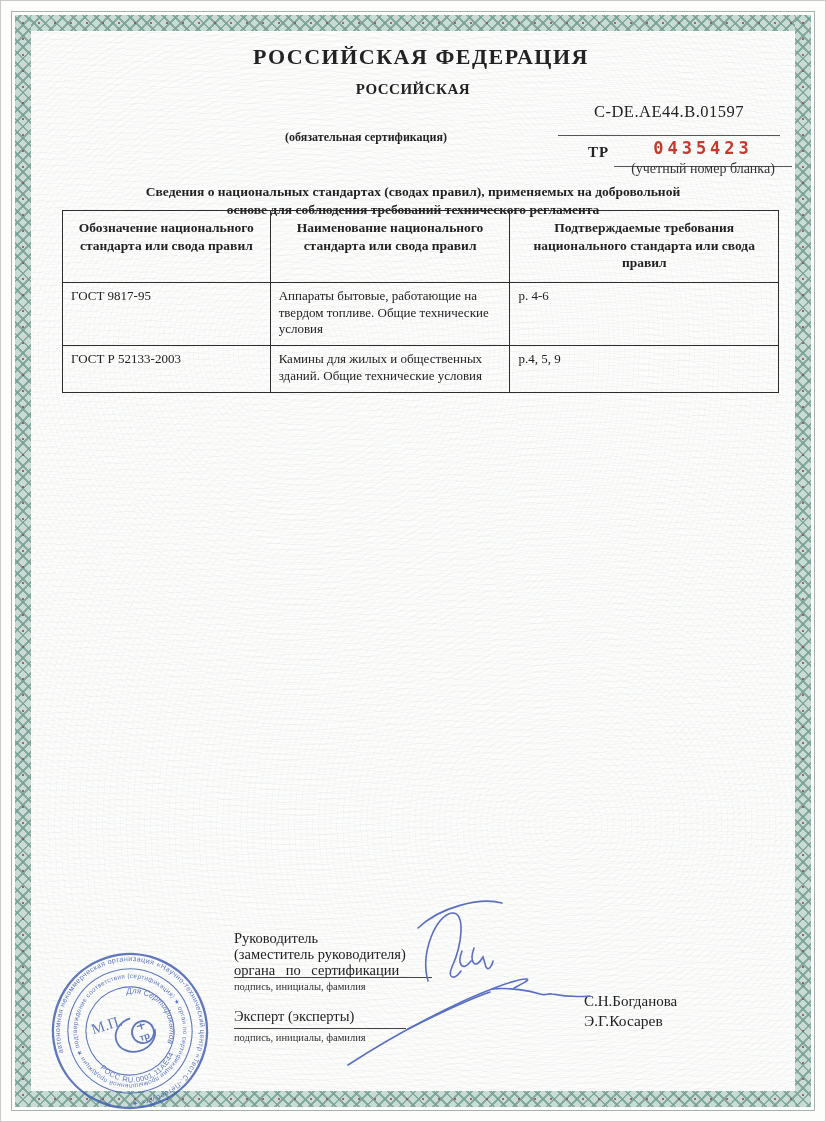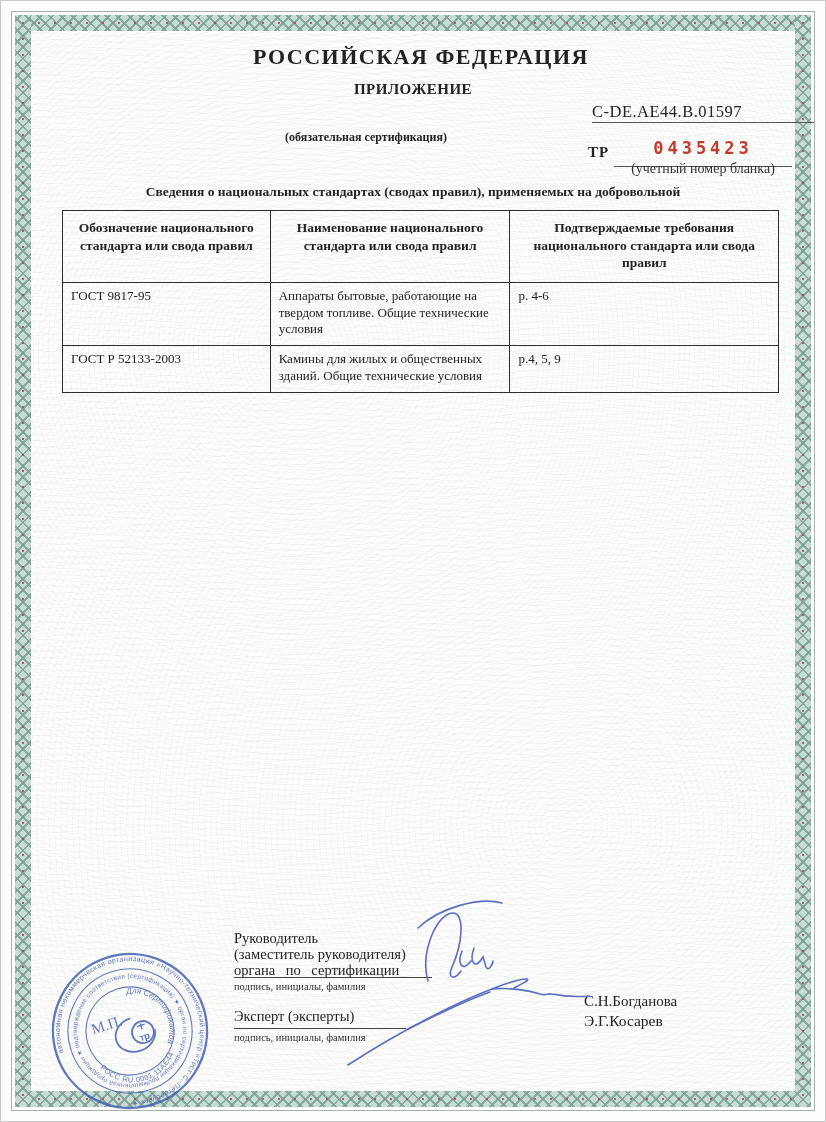--- a/index.html
+++ b/index.html
@@ -43,21 +43,21 @@
       repeating-radial-gradient(circle at 70% 75%, rgba(140,160,185,.05) 0 1px, rgba(0,0,0,0) 1px 6px);
     pointer-events:none;
   }
   .abs{position:absolute;}
   .center{text-align:center;}
   .b{font-weight:bold;}
 
   .title-main{left:32px;right:16px;top:44px;font-size:22px;letter-spacing:1.5px;}
   .title-app{left:32px;right:32px;top:81px;font-size:15px;letter-spacing:.5px;}
   .title-cert{left:146px;top:102px;font-size:20.5px;letter-spacing:.3px;white-space:nowrap;}
-  .cert-no-block{left:592px;top:102px;width:222px;border-bottom:1px solid #555;padding-bottom:0;font-size:16.5px;letter-spacing:.5px;}
+  .cert-no-block{left:558px;top:102px;width:222px;border-bottom:1px solid #555;padding-bottom:13px;font-size:16.5px;letter-spacing:.5px;text-align:center;}
   .cert-kind{left:150px;top:130px;width:432px;font-size:12px;}
   .tr-label{left:588px;top:144px;font-size:15px;letter-spacing:1px;}
   .tr-no-block{left:614px;top:138px;width:178px;border-bottom:1px solid #555;padding-bottom:8px;text-align:center;
     font-family:"DejaVu Sans Mono",monospace;font-weight:bold;font-size:17px;letter-spacing:4px;}
   .tr-caption{left:614px;top:161px;width:178px;font-size:14px;text-align:center;color:#333;}
 
   .intro{left:32px;right:32px;top:183px;font-size:13.5px;line-height:1.35;}
 
   table.std{
     position:absolute;left:62px;top:210px;width:717px;
@@ -96,32 +96,33 @@
 <div class="page">
 
   <div class="hairline"></div>
   <div class="band top"></div>
   <div class="band bottom"></div>
   <div class="band left"></div>
   <div class="band right"></div>
   <div class="texture"></div>
 
   <div class="abs center b title-main">РОССИЙСКАЯ ФЕДЕРАЦИЯ</div>
-  <div class="abs center b title-app">ПРИЛОЖЕНИЕ</div>
+  <div class="abs center b title-app">РОССИЙСКАЯ</div>
 
   <div class="abs cert-no-block">C-DE.AE44.B.01597</div>
 
   <div class="abs center b cert-kind">(обязательная сертификация)</div>
 
   <div class="abs b tr-label">ТР</div>
   <div class="abs tr-no-block" style="color:#c23b2e;">0435423</div>
   <div class="abs tr-caption">(учетный номер бланка)</div>
 
   <div class="abs center b intro">
     <div>Сведения о национальных стандартах (сводах правил), применяемых на добровольной</div>
+    <div>основе для соблюдения требований технического регламента</div>
   </div>
 
   <table class="std">
     <colgroup>
         <col class="c1">
         <col class="c2">
         <col class="c3">
       </colgroup>
     <thead>
       <tr>

